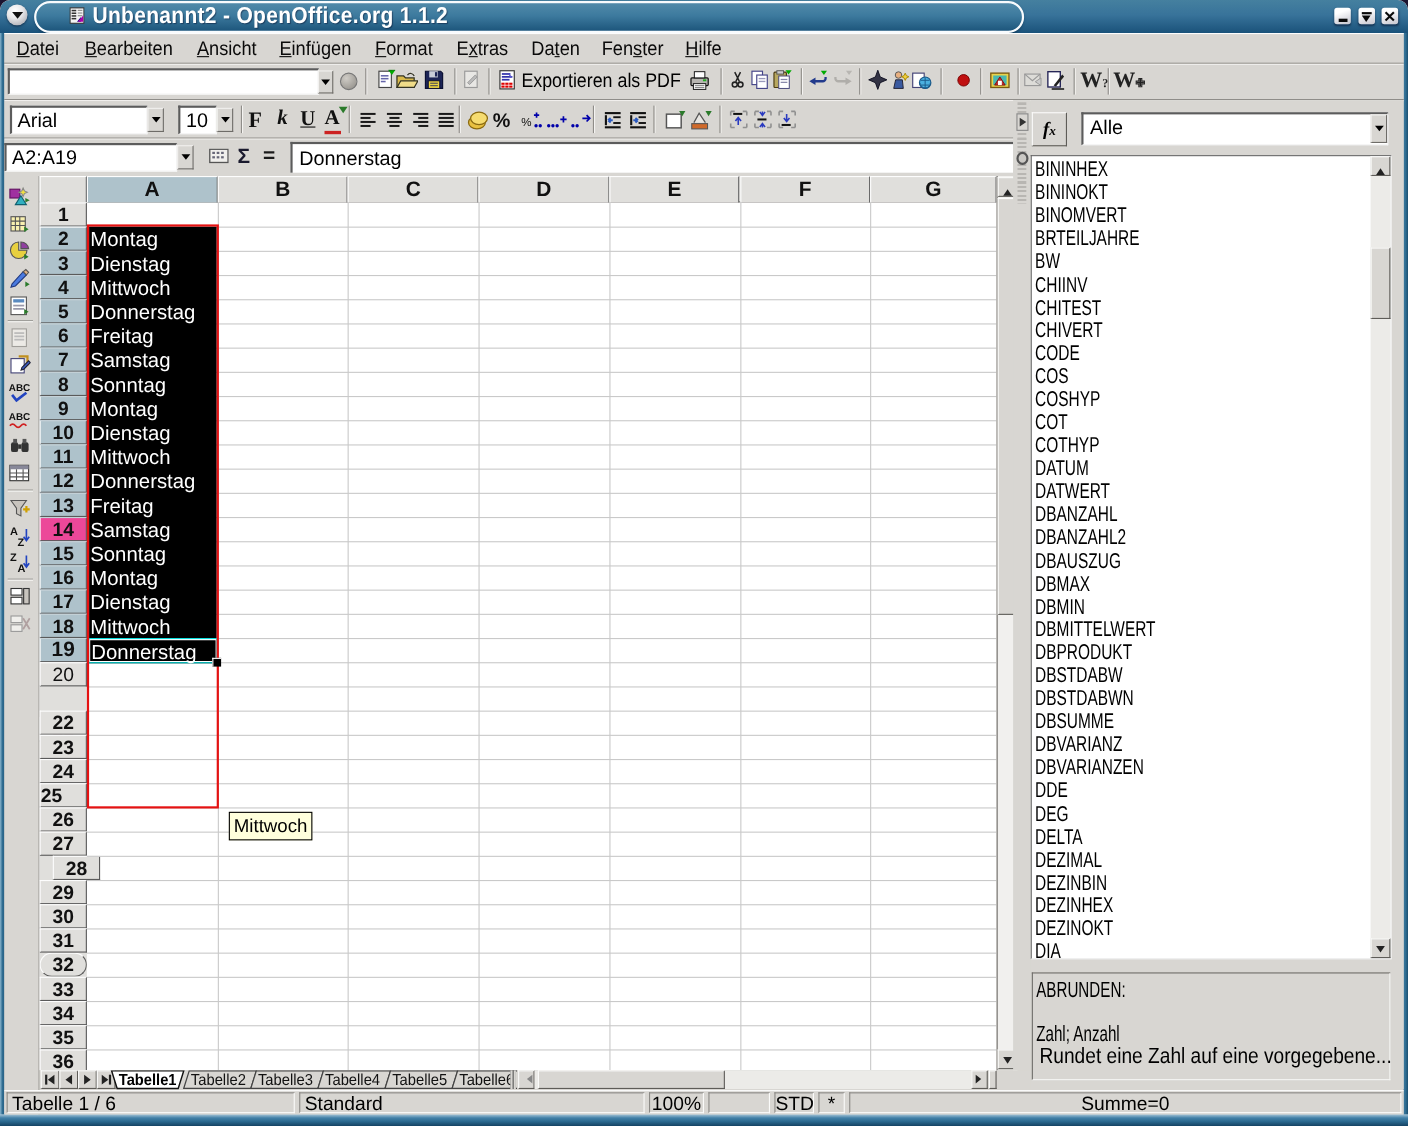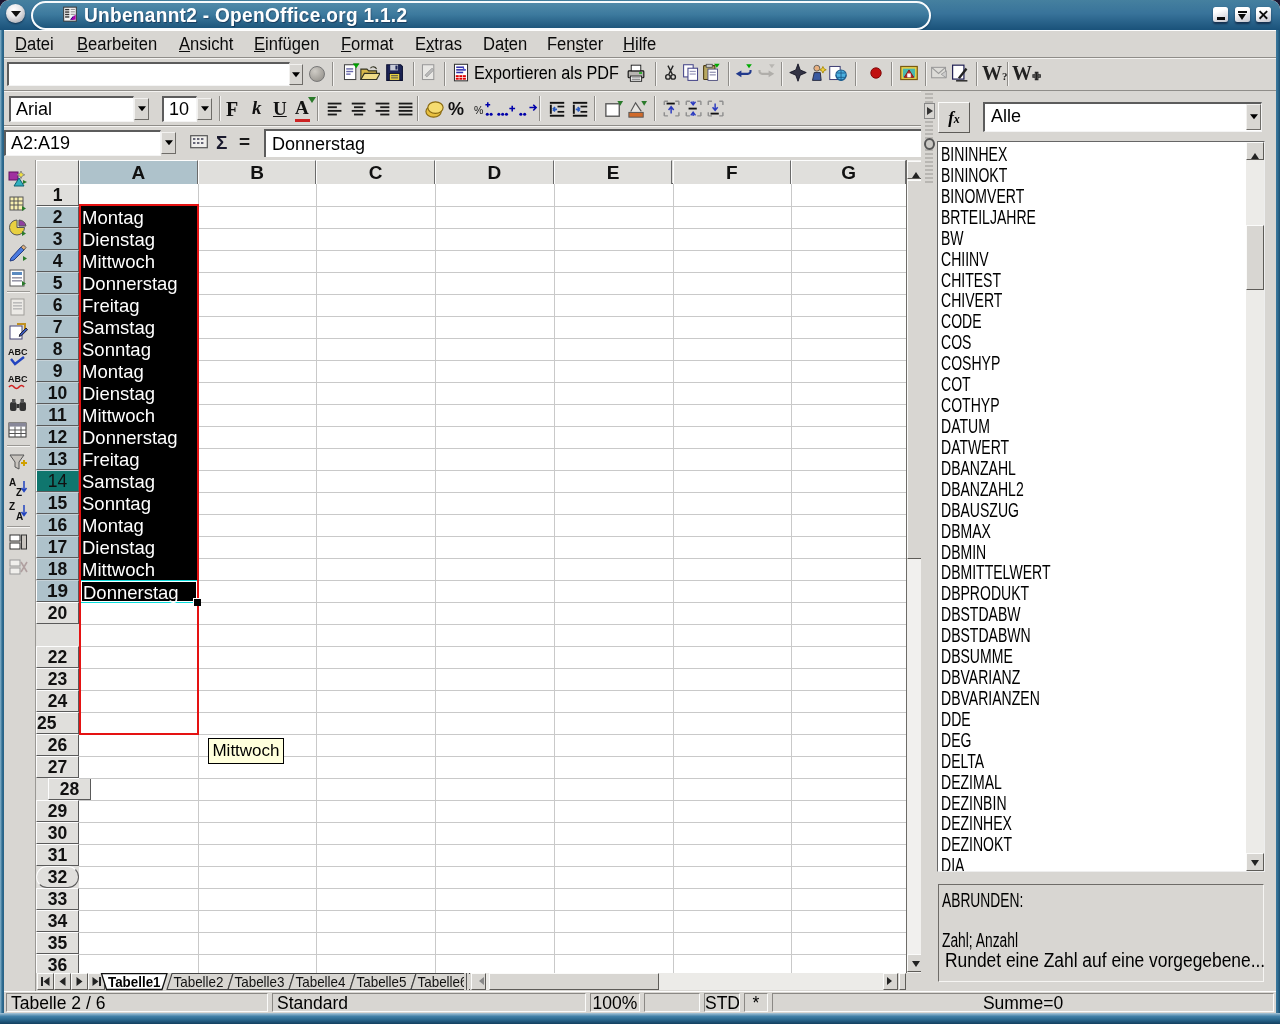--- a/index.html
+++ b/index.html
@@ -434,27 +434,27 @@
 <div class="abs" style="left:0;top:90px;width:43px;height:22px;background:#aec2cb;border-top:1px solid #c6d2d8;border-left:1px solid #fdfdfd;border-bottom:1px solid #5a5a5a;border-right:1px solid #5a5a5a;font-size:17.5px;font-weight:bold;color:#111;text-align:center;line-height:20.5px;">4</div>
 <div class="abs" style="left:0;top:112px;width:43px;height:22px;background:#aec2cb;border-top:1px solid #c6d2d8;border-left:1px solid #fdfdfd;border-bottom:1px solid #5a5a5a;border-right:1px solid #5a5a5a;font-size:17.5px;font-weight:bold;color:#111;text-align:center;line-height:20.5px;">5</div>
 <div class="abs" style="left:0;top:134px;width:43px;height:22px;background:#aec2cb;border-top:1px solid #c6d2d8;border-left:1px solid #fdfdfd;border-bottom:1px solid #5a5a5a;border-right:1px solid #5a5a5a;font-size:17.5px;font-weight:bold;color:#111;text-align:center;line-height:20.5px;">6</div>
 <div class="abs" style="left:0;top:156px;width:43px;height:22px;background:#aec2cb;border-top:1px solid #c6d2d8;border-left:1px solid #fdfdfd;border-bottom:1px solid #5a5a5a;border-right:1px solid #5a5a5a;font-size:17.5px;font-weight:bold;color:#111;text-align:center;line-height:20.5px;">7</div>
 <div class="abs" style="left:0;top:178px;width:43px;height:22px;background:#aec2cb;border-top:1px solid #c6d2d8;border-left:1px solid #fdfdfd;border-bottom:1px solid #5a5a5a;border-right:1px solid #5a5a5a;font-size:17.5px;font-weight:bold;color:#111;text-align:center;line-height:20.5px;">8</div>
 <div class="abs" style="left:0;top:200px;width:43px;height:22px;background:#aec2cb;border-top:1px solid #c6d2d8;border-left:1px solid #fdfdfd;border-bottom:1px solid #5a5a5a;border-right:1px solid #5a5a5a;font-size:17.5px;font-weight:bold;color:#111;text-align:center;line-height:20.5px;">9</div>
 <div class="abs" style="left:0;top:222px;width:43px;height:22px;background:#aec2cb;border-top:1px solid #c6d2d8;border-left:1px solid #fdfdfd;border-bottom:1px solid #5a5a5a;border-right:1px solid #5a5a5a;font-size:17.5px;font-weight:bold;color:#111;text-align:center;line-height:20.5px;">10</div>
 <div class="abs" style="left:0;top:244px;width:43px;height:22px;background:#aec2cb;border-top:1px solid #c6d2d8;border-left:1px solid #fdfdfd;border-bottom:1px solid #5a5a5a;border-right:1px solid #5a5a5a;font-size:17.5px;font-weight:bold;color:#111;text-align:center;line-height:20.5px;">11</div>
 <div class="abs" style="left:0;top:266px;width:43px;height:22px;background:#aec2cb;border-top:1px solid #c6d2d8;border-left:1px solid #fdfdfd;border-bottom:1px solid #5a5a5a;border-right:1px solid #5a5a5a;font-size:17.5px;font-weight:bold;color:#111;text-align:center;line-height:20.5px;">12</div>
 <div class="abs" style="left:0;top:288px;width:43px;height:22px;background:#aec2cb;border-top:1px solid #c6d2d8;border-left:1px solid #fdfdfd;border-bottom:1px solid #5a5a5a;border-right:1px solid #5a5a5a;font-size:17.5px;font-weight:bold;color:#111;text-align:center;line-height:20.5px;">13</div>
-<div class="abs" style="left:0;top:310px;width:43px;height:22px;background:#0f766e;border-top:1px solid #c6d2d8;border-left:1px solid #fdfdfd;border-bottom:1px solid #5a5a5a;border-right:1px solid #5a5a5a;font-size:17.5px;font-weight:normal;color:#111;text-align:center;line-height:20.5px;">14</div>
+<div class="abs" style="left:0;top:310px;width:43px;height:22px;background:#ec4899;border-top:1px solid #c6d2d8;border-left:1px solid #fdfdfd;border-bottom:1px solid #5a5a5a;border-right:1px solid #5a5a5a;font-size:17.5px;font-weight:bold;color:#111;text-align:center;line-height:20.5px;">14</div>
 <div class="abs" style="left:0;top:332px;width:43px;height:22px;background:#aec2cb;border-top:1px solid #c6d2d8;border-left:1px solid #fdfdfd;border-bottom:1px solid #5a5a5a;border-right:1px solid #5a5a5a;font-size:17.5px;font-weight:bold;color:#111;text-align:center;line-height:20.5px;">15</div>
 <div class="abs" style="left:0;top:354px;width:43px;height:22px;background:#aec2cb;border-top:1px solid #c6d2d8;border-left:1px solid #fdfdfd;border-bottom:1px solid #5a5a5a;border-right:1px solid #5a5a5a;font-size:17.5px;font-weight:bold;color:#111;text-align:center;line-height:20.5px;">16</div>
 <div class="abs" style="left:0;top:376px;width:43px;height:22px;background:#aec2cb;border-top:1px solid #c6d2d8;border-left:1px solid #fdfdfd;border-bottom:1px solid #5a5a5a;border-right:1px solid #5a5a5a;font-size:17.5px;font-weight:bold;color:#111;text-align:center;line-height:20.5px;">17</div>
 <div class="abs" style="left:0;top:398px;width:43px;height:22px;background:#aec2cb;border-top:1px solid #c6d2d8;border-left:1px solid #fdfdfd;border-bottom:1px solid #5a5a5a;border-right:1px solid #5a5a5a;font-size:17.5px;font-weight:bold;color:#111;text-align:center;line-height:20.5px;">18</div>
 <div class="abs" style="left:0;top:420px;width:43px;height:22px;background:#aec2cb;border-top:1px solid #c6d2d8;border-left:1px solid #fdfdfd;border-bottom:1px solid #5a5a5a;border-right:1px solid #5a5a5a;font-size:19px;font-weight:bold;color:#111;text-align:center;line-height:20.5px;">19</div>
-<div class="abs" style="left:0;top:442px;width:43px;height:22px;background:#e0dfdc;border-top:1px solid #fdfdfd;border-left:1px solid #fdfdfd;border-bottom:1px solid #5a5a5a;border-right:1px solid #5a5a5a;font-size:17.5px;font-weight:bold;color:#111;text-align:center;line-height:20.5px;">20</div>
+<div class="abs" style="left:0;top:442px;width:43px;height:22px;background:#e0dfdc;border-top:1px solid #fdfdfd;border-left:1px solid #fdfdfd;border-bottom:1px solid #5a5a5a;border-right:1px solid #5a5a5a;font-size:17.5px;font-weight:normal;color:#111;text-align:center;line-height:20.5px;">20</div>
 <div class="abs" style="left:0;top:464px;width:43px;height:22px;background:#e0dfdc;border-top:1px solid #fdfdfd;border-left:1px solid #fdfdfd;border-bottom:1px solid #5a5a5a;border-right:1px solid #5a5a5a;font-size:17.5px;font-weight:bold;color:#7f1d1d;text-align:center;line-height:20.5px;margin-top:28px;">21</div>
 <div class="abs" style="left:0;top:486px;width:43px;height:22px;background:#e0dfdc;border-top:1px solid #fdfdfd;border-left:1px solid #fdfdfd;border-bottom:1px solid #5a5a5a;border-right:1px solid #5a5a5a;font-size:17.5px;font-weight:bold;color:#111;text-align:center;line-height:20.5px;">22</div>
 <div class="abs" style="left:0;top:508px;width:43px;height:22px;background:#e0dfdc;border-top:1px solid #fdfdfd;border-left:1px solid #fdfdfd;border-bottom:1px solid #5a5a5a;border-right:1px solid #5a5a5a;font-size:17.5px;font-weight:bold;color:#111;text-align:center;line-height:20.5px;">23</div>
 <div class="abs" style="left:0;top:530px;width:43px;height:22px;background:#e0dfdc;border-top:1px solid #fdfdfd;border-left:1px solid #fdfdfd;border-bottom:1px solid #5a5a5a;border-right:1px solid #5a5a5a;font-size:17.5px;font-weight:bold;color:#111;text-align:center;line-height:20.5px;">24</div>
 <div class="abs" style="left:0;top:552px;width:43px;height:22px;background:#e0dfdc;border-top:1px solid #fdfdfd;border-left:1px solid #fdfdfd;border-bottom:1px solid #5a5a5a;border-right:1px solid #5a5a5a;font-size:17.5px;font-weight:bold;color:#111;text-align:left;line-height:20.5px;">25</div>
 <div class="abs" style="left:0;top:574px;width:43px;height:22px;background:#e0dfdc;border-top:1px solid #fdfdfd;border-left:1px solid #fdfdfd;border-bottom:1px solid #5a5a5a;border-right:1px solid #5a5a5a;font-size:17.5px;font-weight:bold;color:#111;text-align:center;line-height:20.5px;">26</div>
 <div class="abs" style="left:0;top:596px;width:43px;height:22px;background:#e0dfdc;border-top:1px solid #fdfdfd;border-left:1px solid #fdfdfd;border-bottom:1px solid #5a5a5a;border-right:1px solid #5a5a5a;font-size:17.5px;font-weight:bold;color:#111;text-align:center;line-height:20.5px;">27</div>
 <div class="abs" style="left:0;top:618px;width:43px;height:22px;background:#e0dfdc;border-top:1px solid #fdfdfd;border-left:1px solid #fdfdfd;border-bottom:1px solid #5a5a5a;border-right:1px solid #5a5a5a;font-size:17.5px;font-weight:bold;color:#111;text-align:center;line-height:20.5px;margin-left:12px;">28</div>
 <div class="abs" style="left:0;top:640px;width:43px;height:22px;background:#e0dfdc;border-top:1px solid #fdfdfd;border-left:1px solid #fdfdfd;border-bottom:1px solid #5a5a5a;border-right:1px solid #5a5a5a;font-size:17.5px;font-weight:bold;color:#111;text-align:center;line-height:20.5px;">29</div>
 <div class="abs" style="left:0;top:662px;width:43px;height:22px;background:#e0dfdc;border-top:1px solid #fdfdfd;border-left:1px solid #fdfdfd;border-bottom:1px solid #5a5a5a;border-right:1px solid #5a5a5a;font-size:17.5px;font-weight:bold;color:#111;text-align:center;line-height:20.5px;">30</div>
@@ -638,19 +638,19 @@
 <div class="abs" style="left:464px;top:973px;width:5px;height:17px;background:#555;border-left:2px solid #d8d6d2;border-right:2px solid #d8d6d2;"></div>
 <div class="abs raised" style="left:471px;top:973px;width:15px;height:17px;"></div>
 <div class="abs" style="left:475px;top:977px;border:4px solid transparent;border-right:5px solid #888;"></div>
 <div class="abs" style="left:486px;top:973px;width:412px;height:17px;background:#ecebe8;"></div>
 <div class="abs raised" style="left:489px;top:973px;width:170px;height:17px;"></div>
 <div class="abs raised" style="left:883px;top:973px;width:15px;height:17px;"></div>
 <div class="abs" style="left:887px;top:977px;border:4px solid transparent;border-left:5px solid #222;"></div>
 <div class="abs raised" style="left:899px;top:973px;width:7px;height:17px;"></div>
 
 <div class="abs" style="left:4px;top:991px;width:1272px;height:22px;background:#d8d6d2;border-top:1px solid #fdfdfd;"></div>
-<div class="abs" style="left:6px;top:993px;width:262px;height:19px;border:1px solid #8a8884;border-right-color:#fbfbfa;border-bottom-color:#fbfbfa;font-size:17.5px;color:#000;text-align:left;padding-left:4px;line-height:18px;">Tabelle 2 / 6</div>
+<div class="abs" style="left:6px;top:993px;width:262px;height:19px;border:1px solid #8a8884;border-right-color:#fbfbfa;border-bottom-color:#fbfbfa;font-size:17.5px;color:#000;text-align:left;padding-left:4px;line-height:18px;">Tabelle 1 / 6</div>
 <div class="abs" style="left:272px;top:993px;width:314px;height:19px;border:1px solid #8a8884;border-right-color:#fbfbfa;border-bottom-color:#fbfbfa;font-size:17.5px;color:#000;text-align:left;padding-left:4px;line-height:18px;">Standard</div>
 <div class="abs" style="left:590px;top:993px;width:50px;height:19px;border:1px solid #8a8884;border-right-color:#fbfbfa;border-bottom-color:#fbfbfa;font-size:17.5px;color:#000;text-align:center;line-height:18px;">100%</div>
 <div class="abs" style="left:644px;top:993px;width:56px;height:19px;border:1px solid #8a8884;border-right-color:#fbfbfa;border-bottom-color:#fbfbfa;font-size:17.5px;color:#000;text-align:left;padding-left:4px;line-height:18px;"></div>
 <div class="abs" style="left:704px;top:993px;width:36px;height:19px;border:1px solid #8a8884;border-right-color:#fbfbfa;border-bottom-color:#fbfbfa;font-size:17.5px;color:#000;text-align:center;line-height:18px;">STD</div>
 <div class="abs" style="left:744px;top:993px;width:24px;height:19px;border:1px solid #8a8884;border-right-color:#fbfbfa;border-bottom-color:#fbfbfa;font-size:17.5px;color:#000;text-align:center;line-height:18px;">*</div>
 <div class="abs" style="left:772px;top:993px;width:502px;height:19px;border:1px solid #8a8884;border-right-color:#fbfbfa;border-bottom-color:#fbfbfa;font-size:17.5px;color:#000;text-align:center;line-height:18px;">Summe=0</div>
 </div>
 </body></html>

